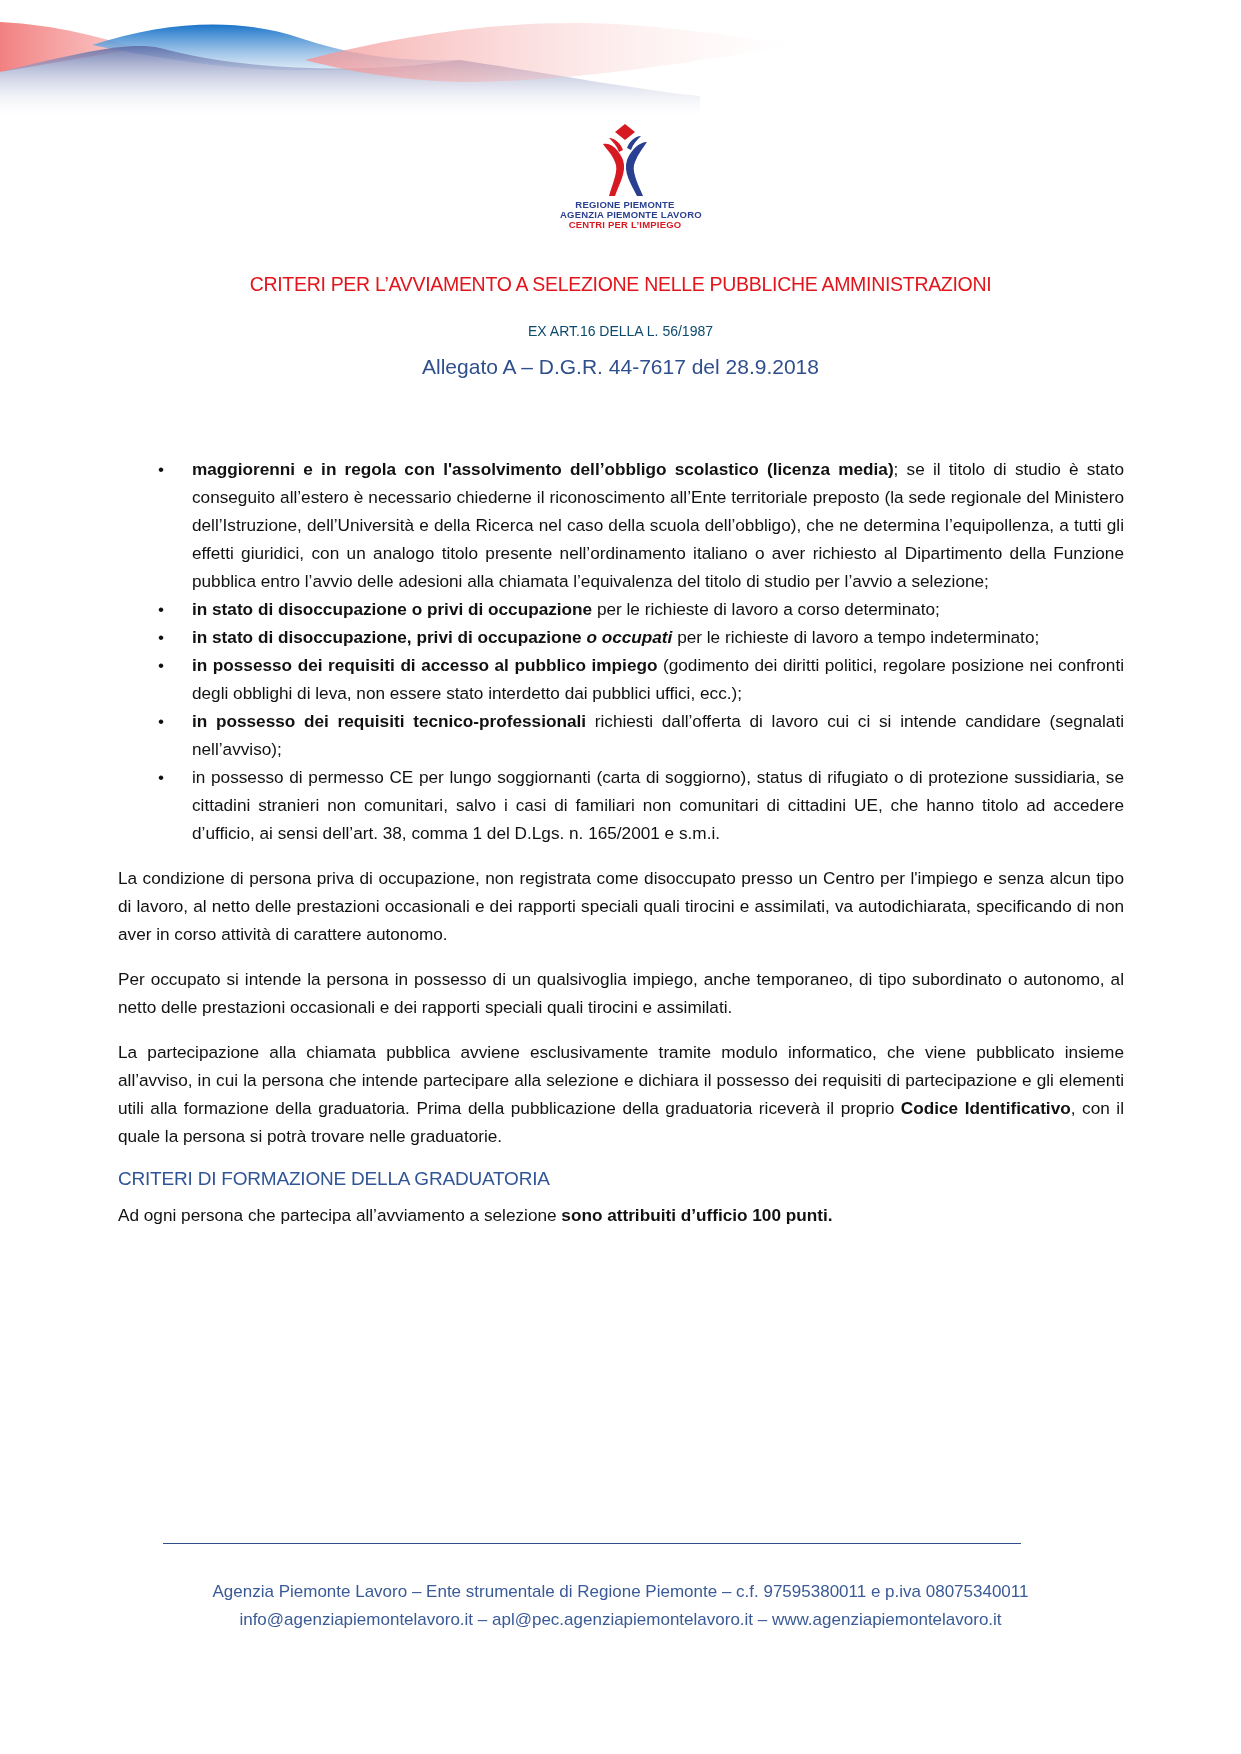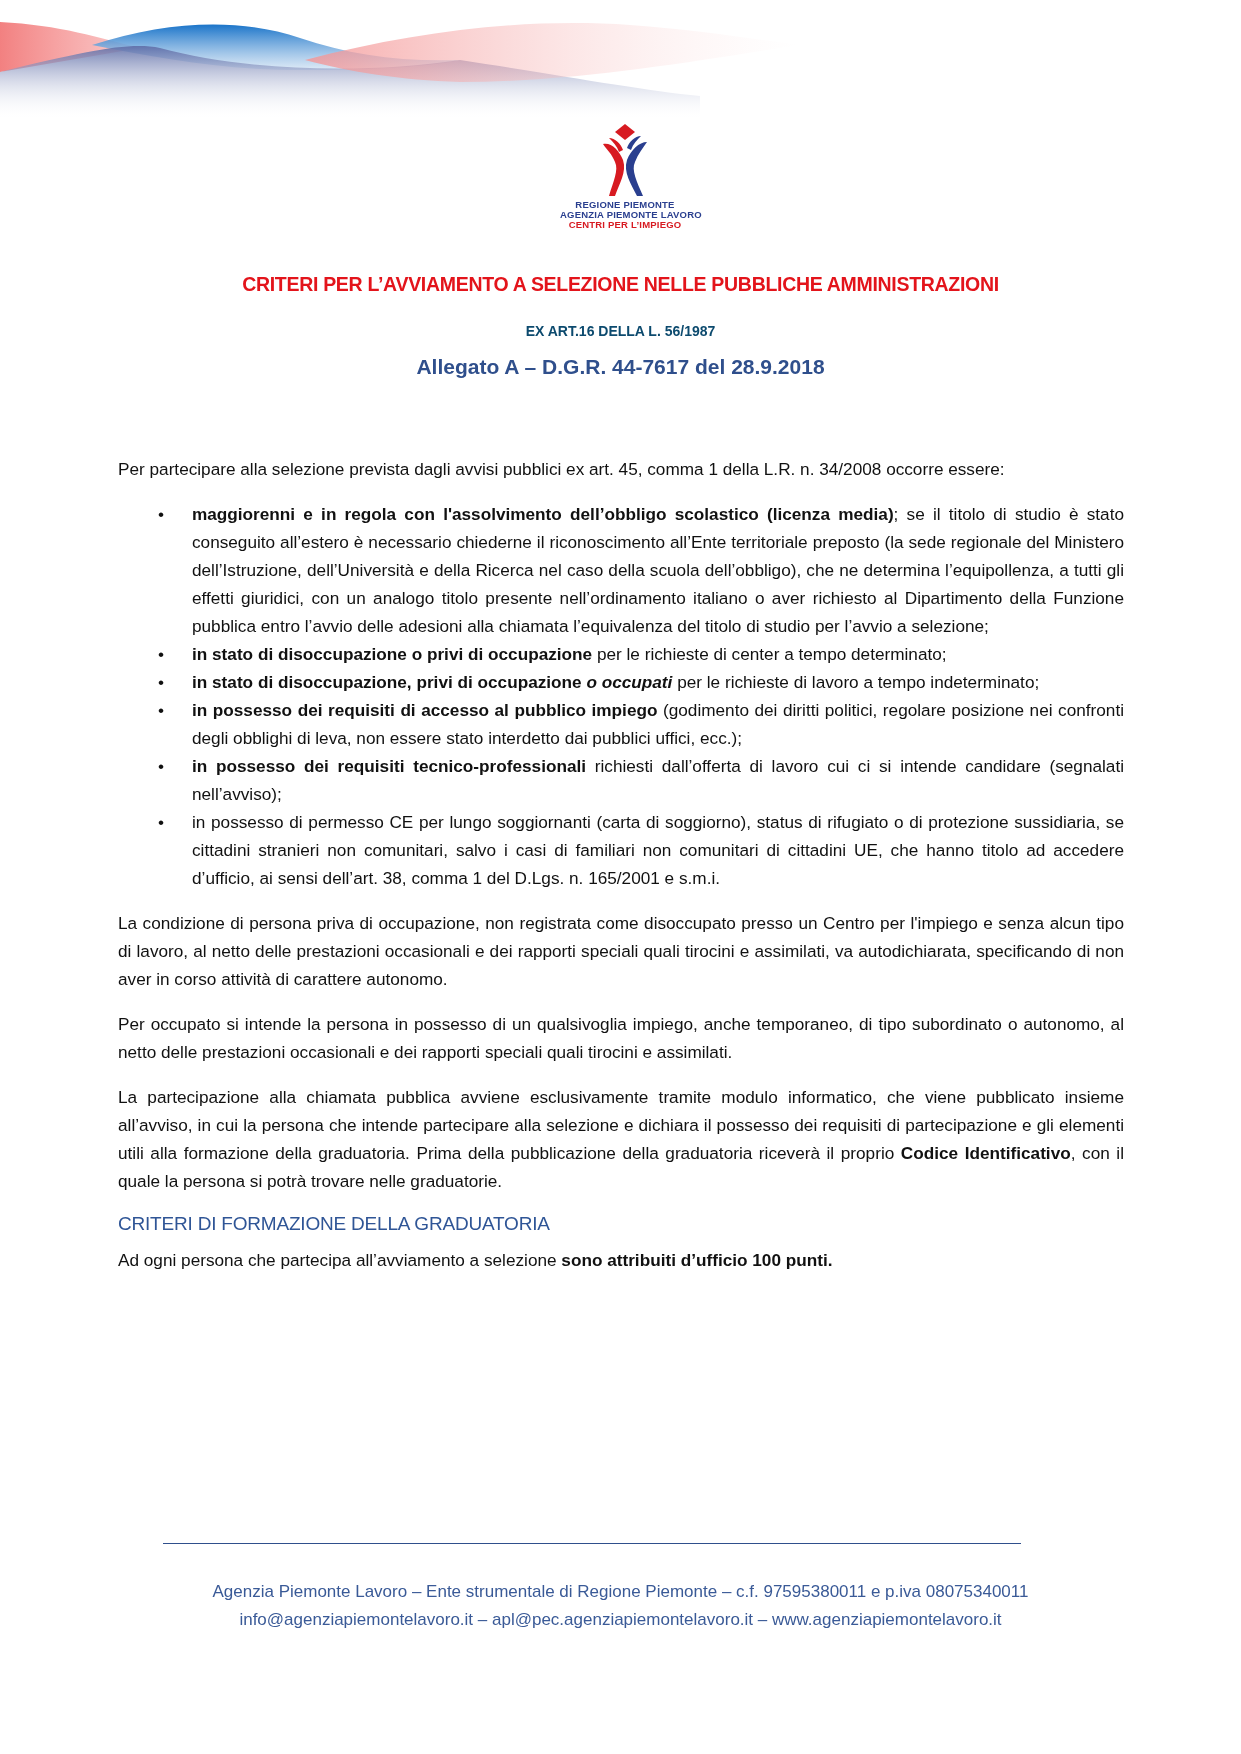--- a/index.html
+++ b/index.html
@@ -6,21 +6,21 @@
   body { width: 1241px; height: 1754px; position: relative; overflow: hidden;
          font-family: "Liberation Sans", sans-serif; color: #111; }
   .wave { position: absolute; left: 0; top: 0; width: 1241px; height: 130px; }
   .logo { position: absolute; left: 560px; top: 120px; width: 130px; height: 130px; text-align: center; }
   .logo svg { display: block; margin: 0 auto; }
   .logo-line { font-family: "Liberation Sans", sans-serif; font-weight: bold; font-size: 9.5px;
                line-height: 10px; letter-spacing: 0.2px; white-space: nowrap; }
   .logo-blue { color: #2a3f8f; text-align: center; }
   .logo-red { color: #d71a21; }
 
-  .title { position: absolute; left: 0; width: 1241px; text-align: center; font-weight: bold;
+  .title { position: absolute; left: 0; width: 1241px; text-align: center; font-weight: normal;
            font-family: "Liberation Sans", sans-serif; }
   .t1 { top: 273px; font-size: 19.5px; color: #e3141b; letter-spacing: -0.3px; }
   .t2 { top: 323px; font-size: 14px; color: #0c4a6e; }
   .t3 { top: 355px; font-size: 21px; color: #2f4f8c; }
 
   .content { position: absolute; left: 118px; width: 1006px; top: 455px;
              font-size: 17.2px; line-height: 28px; text-align: justify; }
   .h { color: #2f5596; font-size: 19px; margin: 0 0 8px 0; letter-spacing: -0.2px; }
   p { margin: 0 0 17px 0; }
   ul { list-style: none; padding: 0; margin: 0 0 17px 0; }
@@ -70,25 +70,24 @@
   <div class="logo-line logo-blue">REGIONE PIEMONTE</div>
   <div class="logo-line logo-blue">AGENZIA PIEMONTE LAVORO</div>
   <div class="logo-line logo-red">CENTRI PER L’IMPIEGO</div>
 </div>
 
 <div class="title t1">CRITERI PER L’AVVIAMENTO A SELEZIONE NELLE PUBBLICHE AMMINISTRAZIONI</div>
 <div class="title t2">EX ART.16 DELLA L. 56/1987</div>
 <div class="title t3">Allegato A – D.G.R. 44-7617 del 28.9.2018</div>
 
 <div class="content">
-  <p>Per partecipare alla selezione prevista dagli avvisi pubblici ex art. 45, comma 1 della L.R. n. 34/2008 occorre essere:</p>
 
   <ul>
     <li><span class="bullet">•</span><b>maggiorenni e in regola con l'assolvimento dell’obbligo scolastico (licenza media)</b><span>; se il titolo di studio è stato conseguito all’estero è necessario chiederne il riconoscimento all’Ente territoriale preposto (la sede regionale del Ministero dell’Istruzione, dell’Università e della Ricerca nel caso della scuola dell’obbligo), che ne determina l’equipollenza, a tutti gli effetti giuridici, con un analogo titolo presente nell’ordinamento italiano o aver richiesto al Dipartimento della Funzione pubblica entro l’avvio delle adesioni alla chiamata l’equivalenza del titolo di studio per l’avvio a selezione;</span></li>
-    <li><span class="bullet">•</span><b>in stato di disoccupazione o privi di occupazione</b><span> per le richieste di center a tempo determinato;</span></li>
+    <li><span class="bullet">•</span><b>in stato di disoccupazione o privi di occupazione</b><span> per le richieste di lavoro a corso determinato;</span></li>
     <li><span class="bullet">•</span><b>in stato di disoccupazione, privi di occupazione </b><b><i>o occupati</i></b><span> per le richieste di lavoro a tempo indeterminato;</span></li>
     <li><span class="bullet">•</span><b>in possesso dei requisiti di accesso al pubblico impiego</b><span> (godimento dei diritti politici, regolare posizione nei confronti degli obblighi di leva, non essere stato interdetto dai pubblici uffici, ecc.);</span></li>
     <li><span class="bullet">•</span><b>in possesso dei requisiti tecnico-professionali</b><span> richiesti dall’offerta di lavoro cui ci si intende candidare (segnalati nell’avviso);</span></li>
     <li><span class="bullet">•</span><span>in possesso di permesso CE per lungo soggiornanti (carta di soggiorno), status di rifugiato o di protezione sussidiaria, se cittadini stranieri non comunitari, salvo i casi di familiari non comunitari di cittadini UE, che hanno titolo ad accedere d’ufficio, ai sensi dell’art. 38, comma 1 del D.Lgs. n. 165/2001 e s.m.i.</span></li>
   </ul>
 
   <p>La condizione di persona priva di occupazione, non registrata come disoccupato presso un Centro per l'impiego e senza alcun tipo di lavoro, al netto delle prestazioni occasionali e dei rapporti speciali quali tirocini e assimilati, va autodichiarata, specificando di non aver in corso attività di carattere autonomo.</p>
   <p>Per occupato si intende la persona in possesso di un qualsivoglia impiego, anche temporaneo, di tipo subordinato o autonomo, al netto delle prestazioni occasionali e dei rapporti speciali quali tirocini e assimilati.</p>
   <p><span>La partecipazione alla chiamata pubblica avviene esclusivamente tramite modulo informatico, che viene pubblicato insieme all’avviso, in cui la persona che intende partecipare alla selezione e dichiara il possesso dei requisiti di partecipazione e gli elementi utili alla formazione della graduatoria. Prima della pubblicazione della graduatoria riceverà il proprio </span><b>Codice Identificativo</b><span>, con il quale la persona si potrà trovare nelle graduatorie.</span></p>
 

